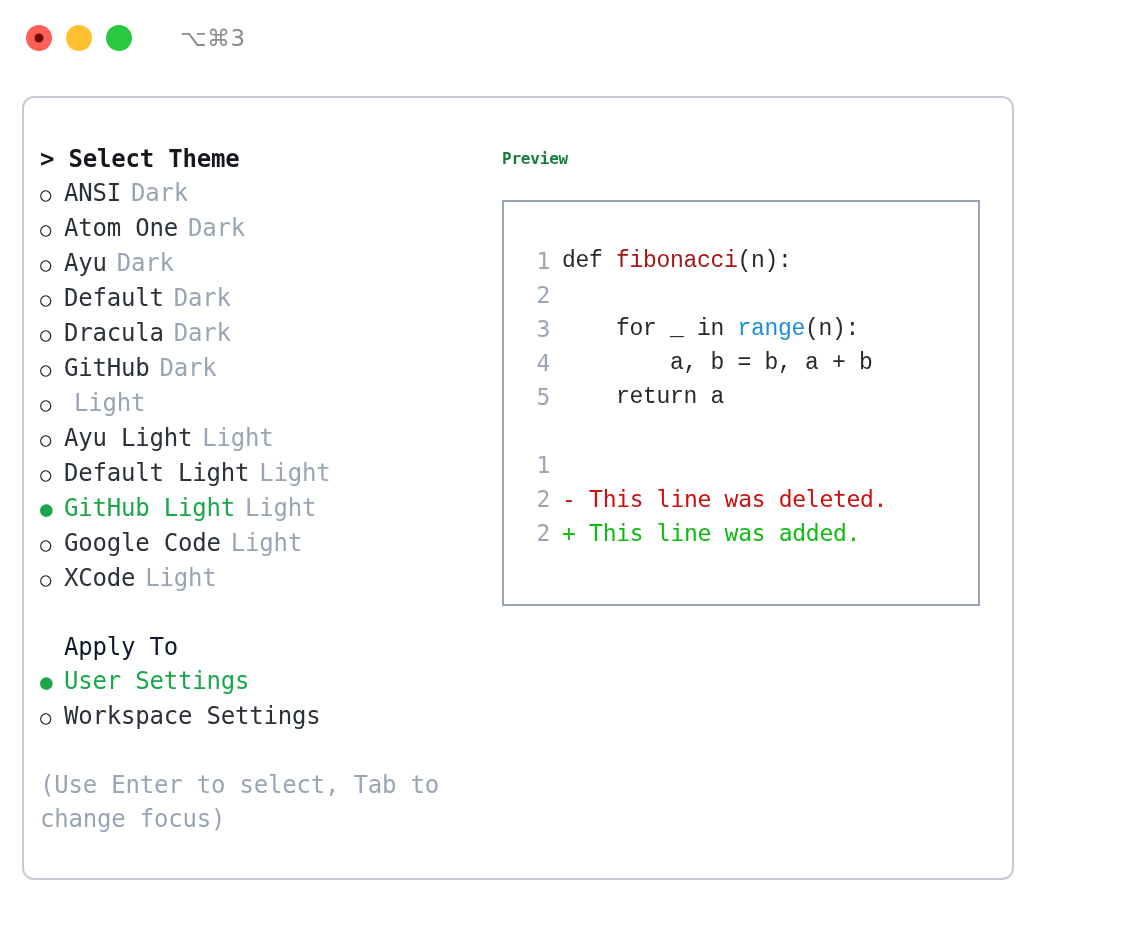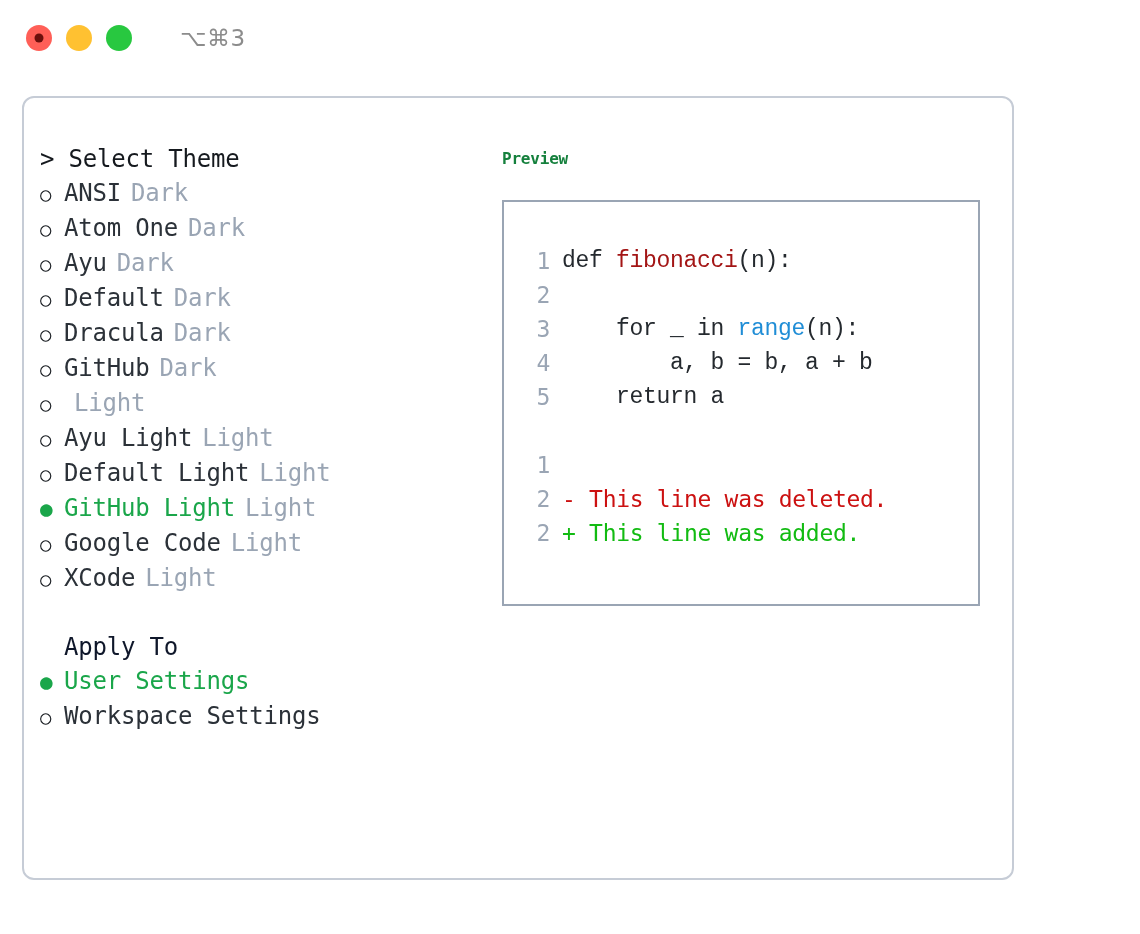--- a/index.html
+++ b/index.html
@@ -87,21 +87,21 @@
     align-items: flex-start;
     height: 100%;
   }
 
   .col-left  { width: 478px; padding-left: 16px; }
   .col-right { flex: 1; padding-left: 0px; }
 
   
   .section-header {
     font-size: 24px;
-    font-weight: normal;
+    font-weight: bold;
     color: #15191e;
     line-height: 34px;
     white-space: pre;
     letter-spacing: -0.2px;
   }
 
   .list-row {
     display: flex;
     align-items: baseline;
     line-height: 34px;
@@ -233,20 +233,21 @@
 
         <div class="spacer-row"></div>
 
         <div class="apply-header">Apply To</div>
 
         <div id="apply-list">
             <div class="list-row"><span class="bullet selected">●</span><span class="row-label selected">User Settings</span></div>
             <div class="list-row"><span class="bullet">○</span><span class="row-label">Workspace Settings</span></div>
           </div>
 
+        <div class="hint">(Use Enter to select, Tab to change focus)</div>
       </div>
 
       <div class="col-right">
         <div class="preview-title">Preview</div>
 
         <div class="preview-box">
           <div id="code-block">
               <div class="code-line"><span class="gutter">1</span><span class="code-text"><span class="tok-kw">def </span><span class="tok-fn">fibonacci</span><span class="tok-plain">(n):</span></span></div>
               <div class="code-line"><span class="gutter">2</span></div>
               <div class="code-line"><span class="gutter">3</span><span class="code-text"><span class="tok-plain">    for _ in </span><span class="tok-builtin">range</span><span class="tok-plain">(n):</span></span></div>

